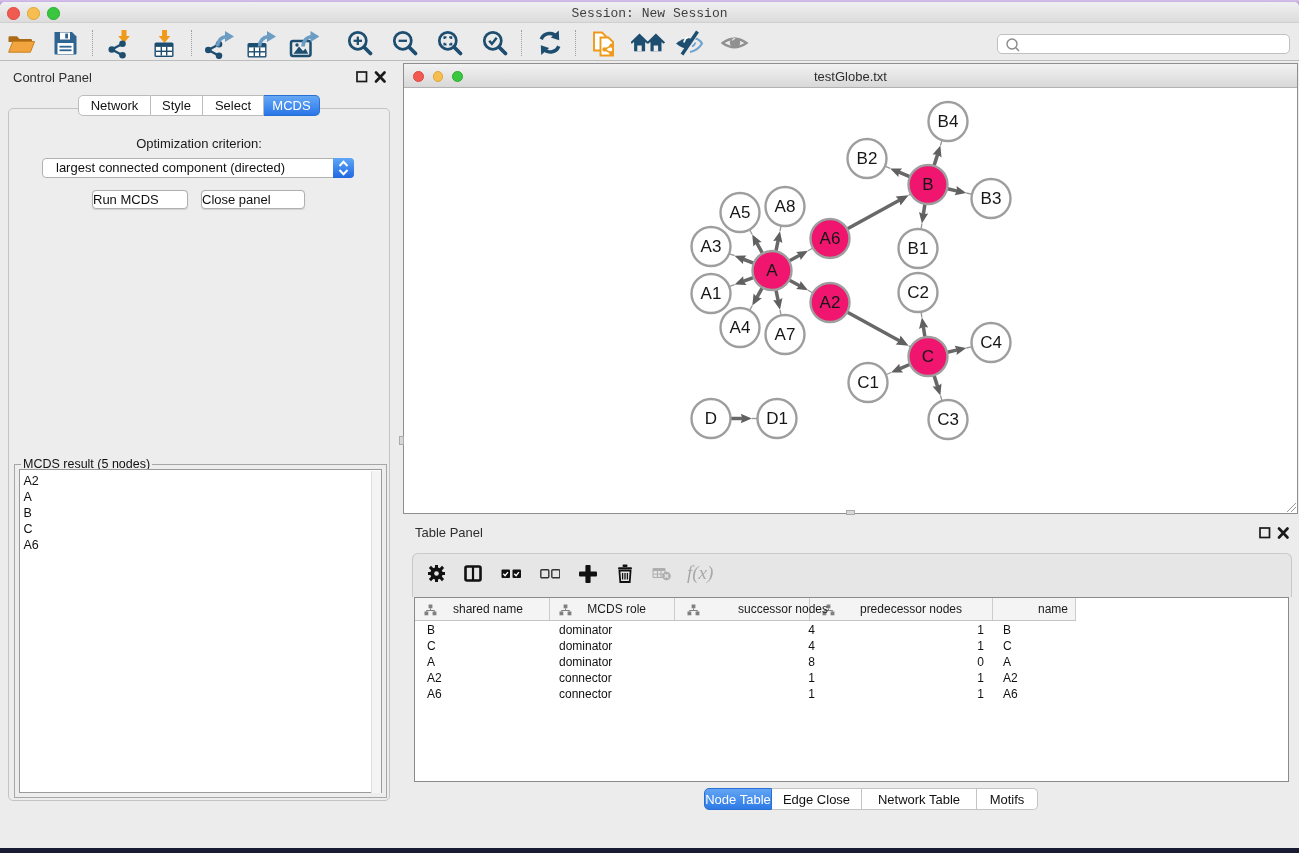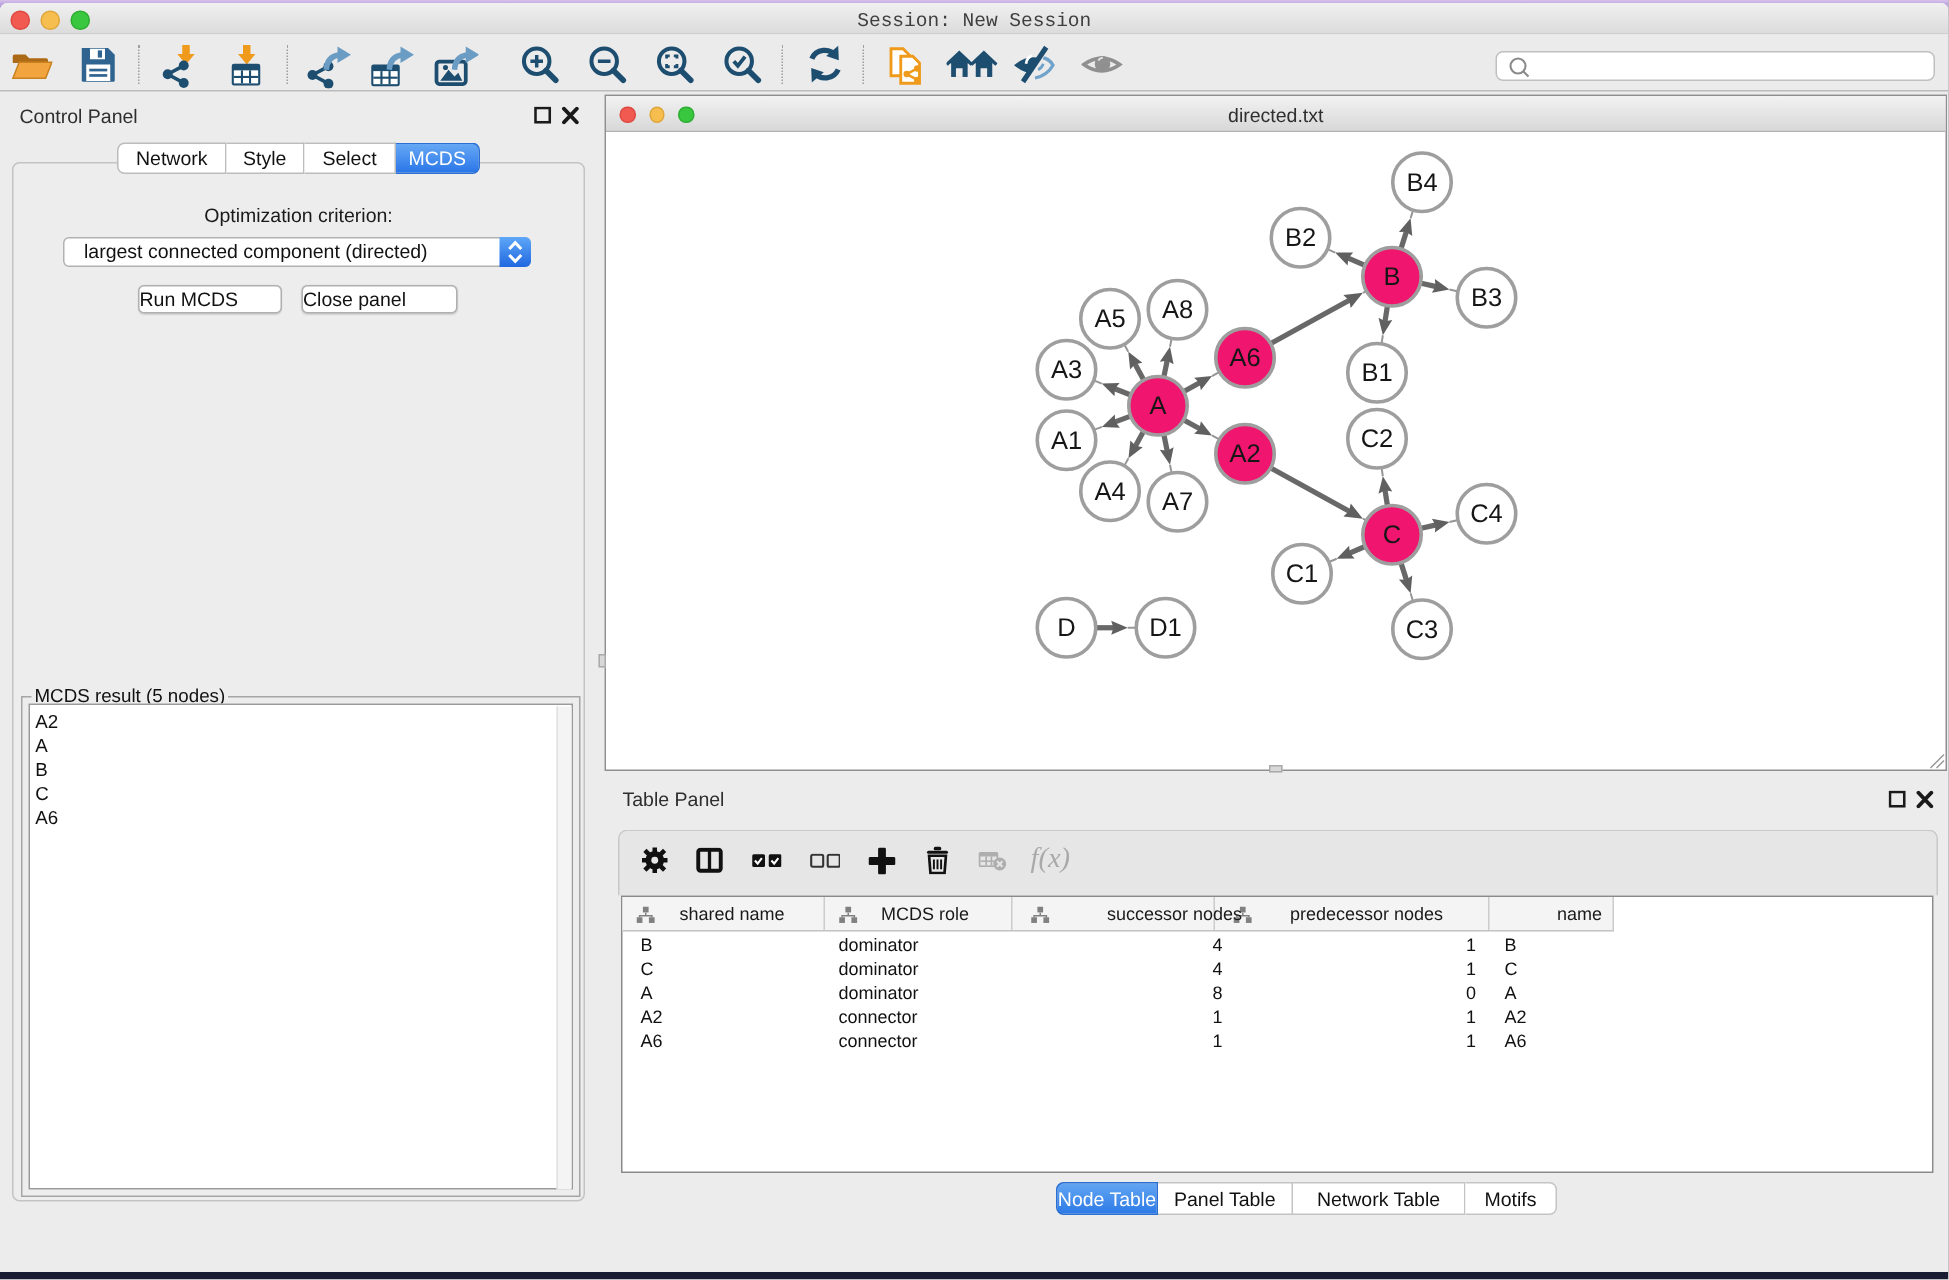--- a/index.html
+++ b/index.html
@@ -267,21 +267,21 @@
       <div class="mitem">A6</div>
       <div id="mscroll"></div>
     </div>
   </div>
 
   <div id="netwin">
     <div id="ntitle">
       <div class="tl" style="left:9px;top:7px;width:10.5px;height:10.5px;background:#f15a51;border:0.5px solid #dd4a41;"></div>
       <div class="tl" style="left:28.5px;top:7px;width:10.5px;height:10.5px;background:#f6bd4f;border:0.5px solid #dfa73a;"></div>
       <div class="tl" style="left:48px;top:7px;width:10.5px;height:10.5px;background:#38c73e;border:0.5px solid #2dad33;"></div>
-      <div id="nname">directed.txt</div>
+      <div id="nname">testGlobe.txt</div>
     </div>
     <svg id="graph" width="893" height="426" viewBox="404 87.5 893 426">
 <line x1="761.3" y1="251.5" x2="755.5" y2="240.9" stroke="#686868" stroke-width="3.5"></line>
 <line x1="751.2" y1="233.0" x2="748.7" y2="228.5" stroke="#959595" stroke-width="1.3"></line>
 <polygon points="751.2,233.0 760.6,240.4 755.7,241.4 752.4,244.9" fill="#606060"></polygon>
 <line x1="775.0" y1="249.4" x2="777.2" y2="238.5" stroke="#686868" stroke-width="3.5"></line>
 <line x1="779.0" y1="229.7" x2="780.0" y2="224.6" stroke="#959595" stroke-width="1.3"></line>
 <polygon points="779.0,229.7 781.4,241.4 777.1,239.0 772.2,239.6" fill="#606060"></polygon>
 <line x1="752.4" y1="261.7" x2="741.8" y2="257.5" stroke="#686868" stroke-width="3.5"></line>
 <line x1="733.5" y1="254.2" x2="728.6" y2="252.3" stroke="#959595" stroke-width="1.3"></line>
@@ -498,21 +498,21 @@
 <div class="trow" style="left:395px;top:71.5px;width:174px;text-align:right;">1</div>
 <div class="trow" style="left:588px;top:71.5px;">A2</div>
 <div class="trow" style="left:12px;top:87.5px;">A6</div>
 <div class="trow" style="left:144px;top:87.5px;">connector</div>
 <div class="trow" style="left:260px;top:87.5px;width:140px;text-align:right;">1</div>
 <div class="trow" style="left:395px;top:87.5px;width:174px;text-align:right;">1</div>
 <div class="trow" style="left:588px;top:87.5px;">A6</div>
   </div>
   <div id="btabs">
     <div class="btab sel first" style="width:68px;margin-left:32px;">Node Table</div>
-    <div class="btab" style="width:90px;">Panel Table</div>
+    <div class="btab" style="width:90px;">Edge Close</div>
     <div class="btab" style="width:115px;">Network Table</div>
     <div class="btab last" style="width:61px;">Motifs</div>
   </div>
 
   <div id="statusbar">
     <div id="lbtn">
         <svg style="position:absolute;left:5px;top:3px;" width="16" height="12" viewBox="0 0 16 12">
           <circle cx="1.6" cy="1.6" r="1.4" fill="#111"></circle>
           <rect x="4.4" y="0.4" width="11" height="2.4" fill="#111"></rect>
           <circle cx="1.6" cy="5.9" r="1.4" fill="#111"></circle>

